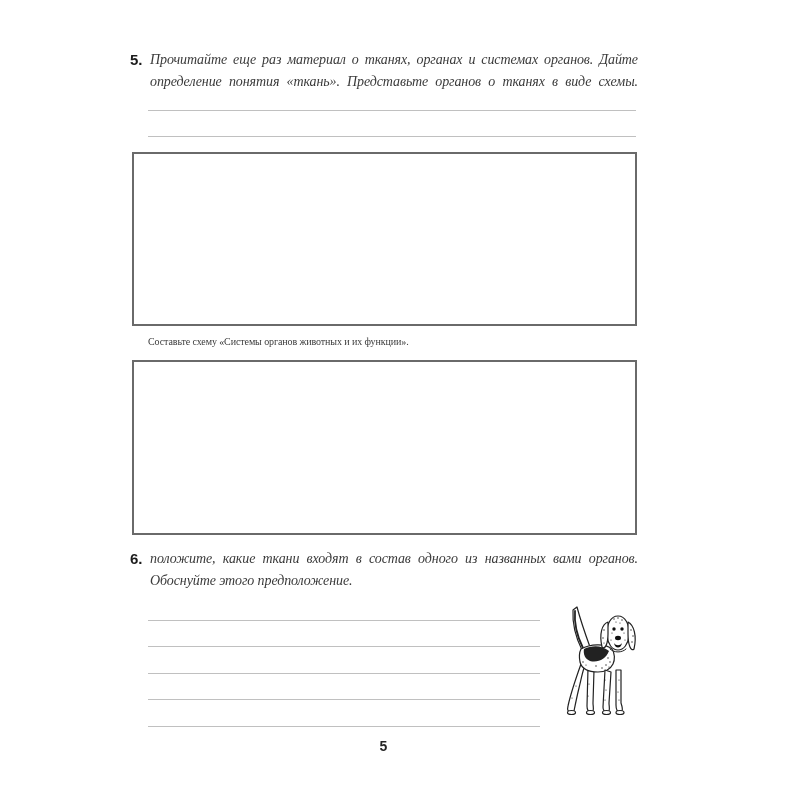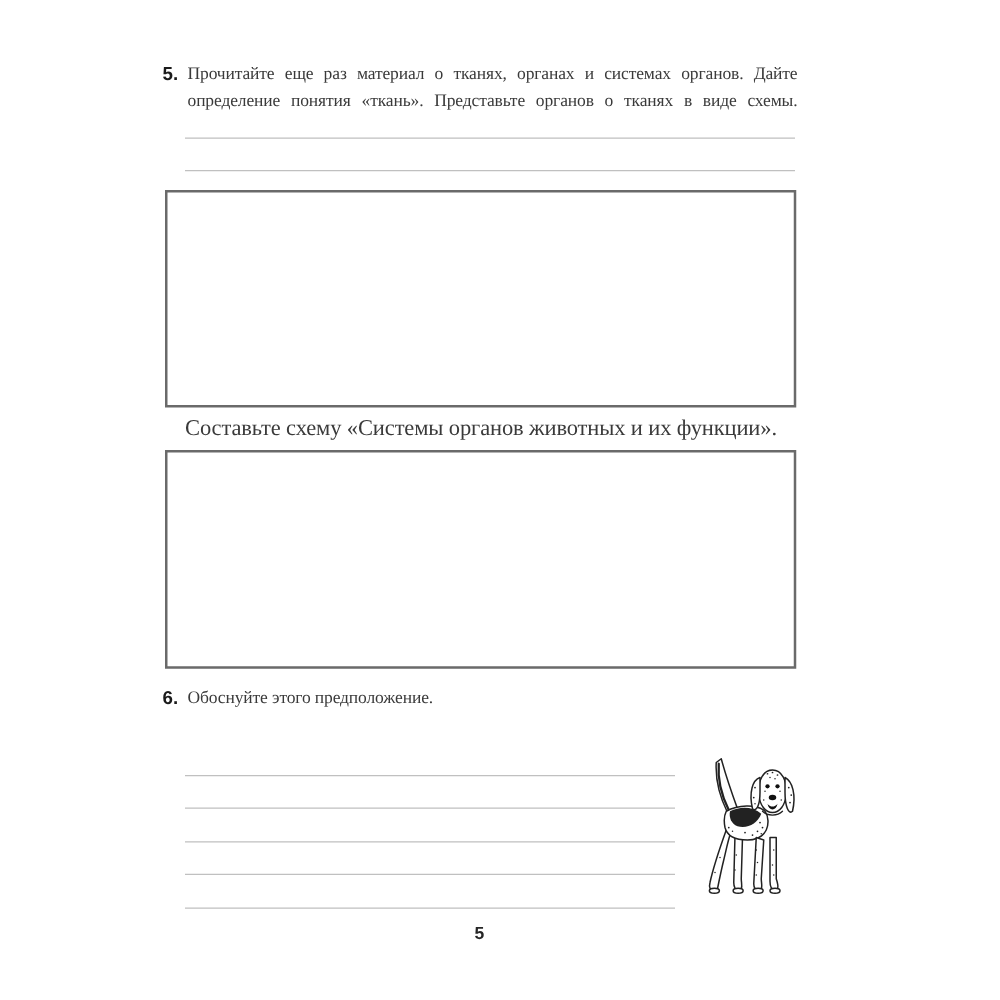--- a/index.html
+++ b/index.html
@@ -26,34 +26,35 @@
   }
   .ex-text{position:absolute;left:20px;top:0;width:488px;}
   .jline{
     font-size:14px;line-height:22px;
     letter-spacing:-0.1px;
     color:var(--text);
     white-space:nowrap;
     text-align:justify;
     text-align-last:justify;
     width:488px;
+    font-style:italic;
   }
   .jline.last{text-align-last:left;}
   .write-line{
     position:absolute;height:0;
     border-top:1.5px solid var(--write-line);
   }
   .scheme-box{
     position:absolute;left:132px;width:505px;
     border:2px solid var(--box-border);
     background:#ffffff;
   }
   .caption{
     position:absolute;left:148px;top:331px;width:489px;
-    font-size:18px;line-height:22px;letter-spacing:-0.1px;
+    font-size:10px;line-height:22px;letter-spacing:-0.1px;
     color:var(--text);
   }
   .dog{position:absolute;left:548px;top:600px;width:96px;height:124px;}
   .page-num{
     position:absolute;left:130px;top:737px;width:507px;
     text-align:center;
     font-family:"Liberation Sans", sans-serif;
     font-weight:bold;font-size:14px;line-height:18px;
     color:#262626;
   }
@@ -76,20 +77,21 @@
 
   <div class="scheme-box" style="top:152px;height:174px;"></div>
 
   <div class="caption">Составьте схему «Системы органов животных и их функции».</div>
 
   <div class="scheme-box" style="top:360px;height:175px;"></div>
 
   <div class="ex-row" style="top:548px;">
     <span class="ex-num">6.</span>
     <div class="ex-text">
+      <div class="jline">положите, какие ткани входят в состав одного из названных вами органов.</div>
       <div class="jline last">Обоснуйте этого предположение.</div>
     </div>
   </div>
 
   <div class="write-line" style="left:148px;top:620px;width:392px;"></div>
   <div class="write-line" style="left:148px;top:646px;width:392px;"></div>
   <div class="write-line" style="left:148px;top:673px;width:392px;"></div>
   <div class="write-line" style="left:148px;top:699px;width:392px;"></div>
   <div class="write-line" style="left:148px;top:726px;width:392px;"></div>
 

